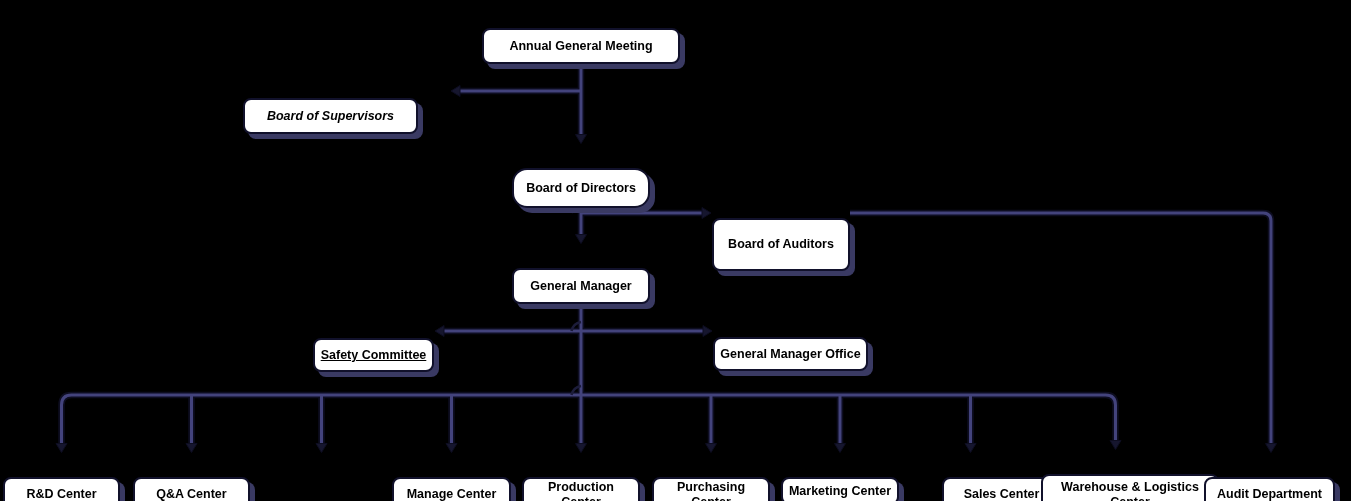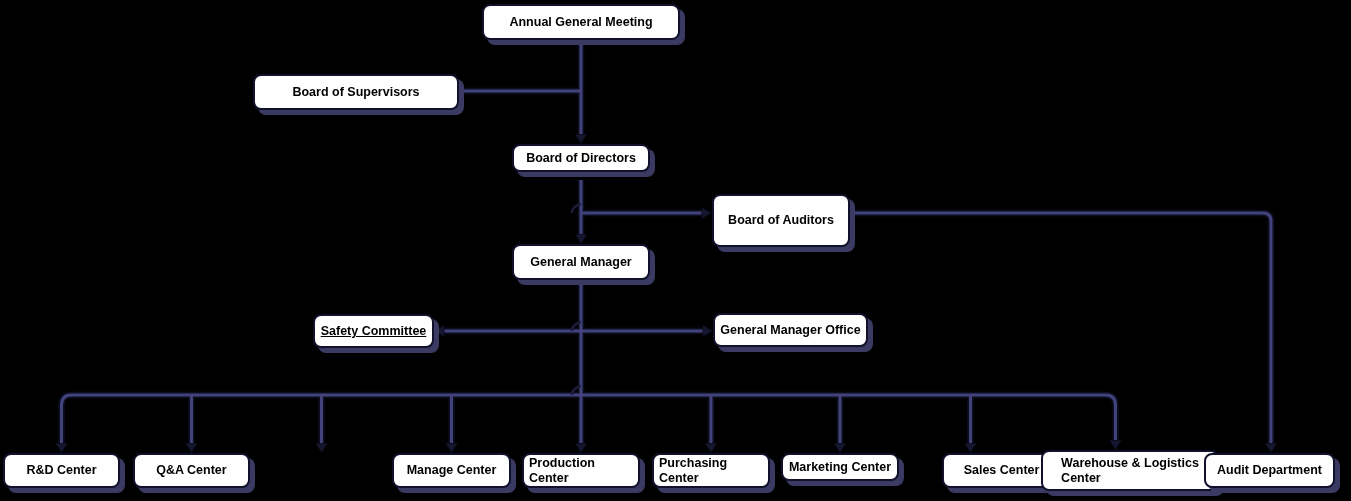--- a/index.html
+++ b/index.html
@@ -37,21 +37,23 @@
   .node {
     position: absolute;
     box-sizing: border-box;
     background: var(--node_fill);
     border: 2px solid var(--node_border);
     border-radius: 8px;
     box-shadow: 5px 5px 0 var(--node_shadow);
     display: flex;
     align-items: center;
     justify-content: center;
+    text-align: center;
     padding: 0 5px;
+    margin-top: 24px;
   }
   .node-label {
     font-size: 12.5px;
     font-weight: bold;
     color: var(--label_text);
     line-height: 1.15;
     white-space: pre-line;
   }
 </style>
 </head>
@@ -116,24 +118,24 @@
       <polygon points="970.5,452.5 965,443.5 976,443.5"></polygon>
       <polygon points="1115.5,449.5 1110,440.5 1121,440.5"></polygon>
       <polygon points="1271,452.5 1265.5,443.5 1276.5,443.5"></polygon>
     </g>
   </svg>
 
   <div class="nodes-layer">
       <div class="node" style="left: 482px; top: 4px; width: 198px; height: 36px;">
         <span class="node-label">Annual General Meeting</span>
       </div>
-      <div class="node" style="left: 253px; top: 74px; width: 206px; height: 36px;">
+      <div class="node" style="left: 243px; top: 74px; width: 175px; height: 36px; font-style: italic;">
         <span class="node-label">Board of Supervisors</span>
       </div>
-      <div class="node" style="left: 512px; top: 144px; width: 138px; height: 28px;">
+      <div class="node" style="left: 512px; top: 144px; width: 138px; height: 40px; border-radius: 15px;">
         <span class="node-label">Board of Directors</span>
       </div>
       <div class="node" style="left: 712px; top: 194px; width: 138px; height: 53px;">
         <span class="node-label">Board of Auditors</span>
       </div>
       <div class="node" style="left: 512px; top: 244px; width: 138px; height: 36px;">
         <span class="node-label">General Manager</span>
       </div>
       <div class="node" style="left: 313px; top: 314px; width: 121px; height: 34px; text-decoration: underline;">
         <span class="node-label">Safety Committee</span>

